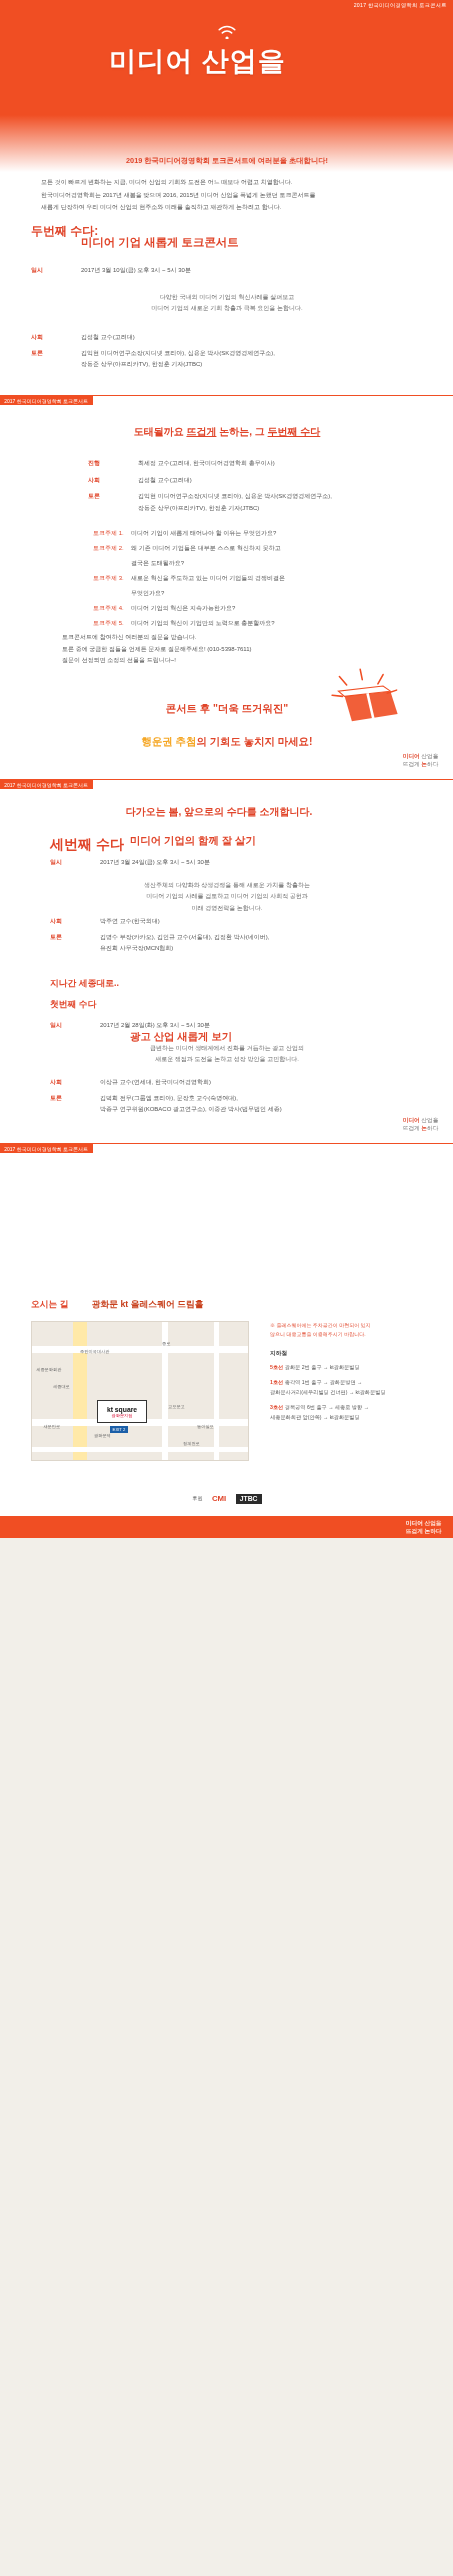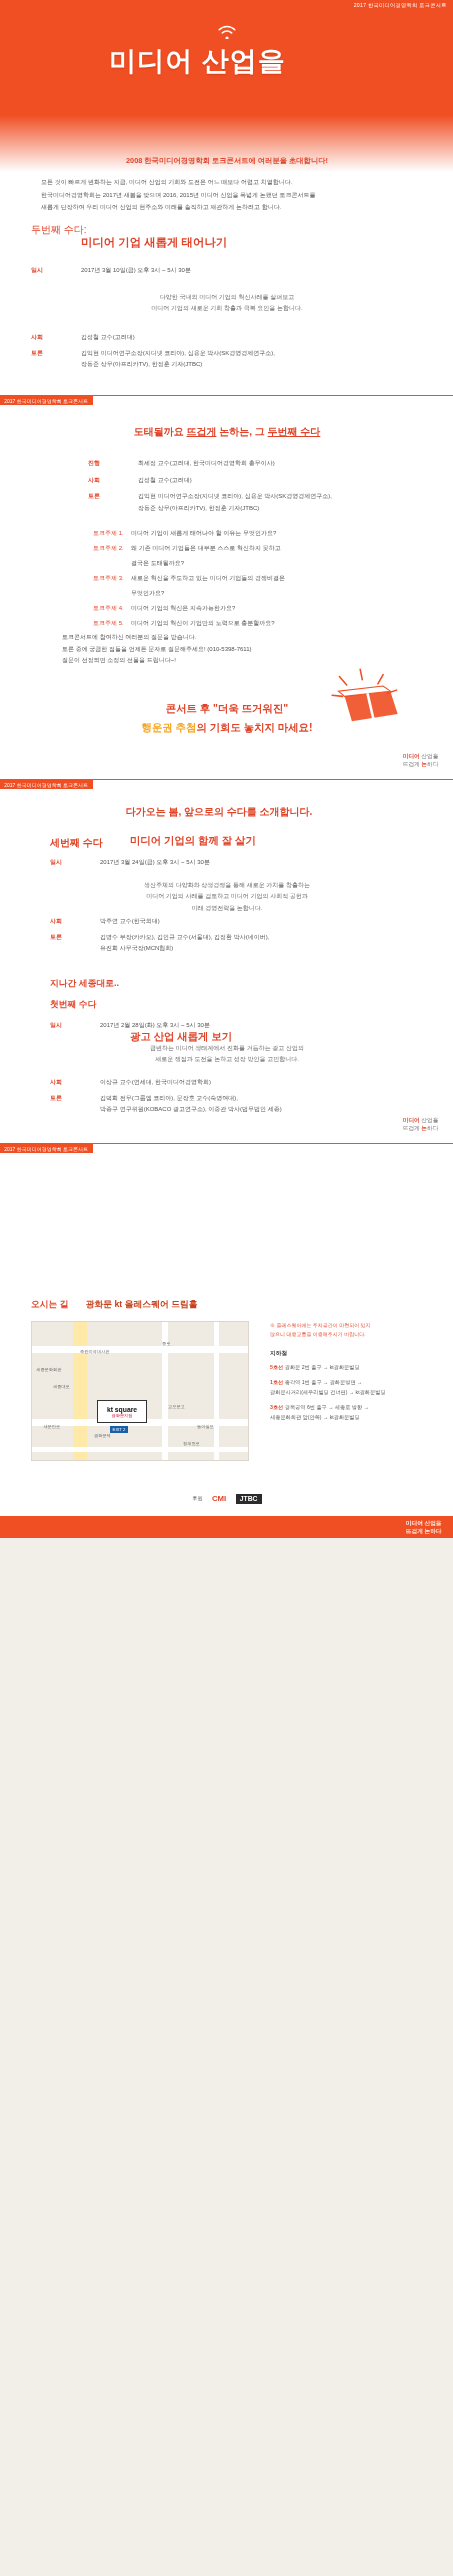--- a/index.html
+++ b/index.html
@@ -93,22 +93,22 @@
     top: 177px; left: 41px; width: 373px;
     font-size: 6px;
     line-height: 1.95;
     color: #555;
   }
   .hero-body p { margin-bottom: 1px; }
 
   .block-head {
     position: absolute;
     left: 31px;
-    font-size: 10px;
-    font-weight: normal;
+    font-size: 12px;
+    font-weight: bold;
     color: #e0452a;
   }
   .session1-label { top: 223px; left: 31px; }
   .session1-title {
     position: absolute;
     top: 235px; left: 81px;
     font-size: 11.4px;
     font-weight: bold;
     color: #e0452a;
   }
@@ -197,21 +197,21 @@
   }
   .giftline {
     position: absolute;
     top: 306px; left: 0; width: 454px;
     text-align: center;
   }
   .giftline .g1 {
     font-size: 10.4px; font-weight: bold; color: #e0452a;
   }
   .giftline .g2 {
-    font-size: 10.4px; font-weight: bold; color: #e0452a; margin-top: 5px;
+    font-size: 10.4px; font-weight: bold; color: #e0452a; margin-top: 19px;
   }
   .giftline .g2 .y { color: #f5a623; }
 
   
   .corner-logo {
     position: absolute;
     right: 15.6px; bottom: 10.4px;
     font-size: 5.7px;
     color: #e0452a;
     text-align: right;
@@ -231,21 +231,21 @@
   }
   .s3-lead {
     position: absolute;
     top: 25px; left: 0; width: 438px;
     text-align: center;
     font-size: 10px; font-weight: bold; color: #e0452a;
   }
   .s3-num {
     position: absolute;
     top: 56px; left: 50px;
-    font-size: 10px; font-weight: bold; color: #e0452a;
+    font-size: 14px; font-weight: bold; color: #e0452a;
   }
   .s3-title {
     position: absolute;
     top: 54px; left: 130px;
     font-size: 10.4px; font-weight: bold; color: #e0452a;
   }
   .s3-info { position: absolute; left: 50px; top: 77px; width: 374px; }
   .s3-desc {
     position: absolute;
     top: 100px; left: 0; width: 454px;
@@ -285,21 +285,21 @@
     height: 395px;
     background: #ffffff;
     border-top: 1px solid #f04e23;
     overflow: hidden;
   }
   .map-head {
     position: absolute;
     top: 155px; left: 31px;
     font-size: 8.8px; font-weight: bold; color: #e0452a;
   }
-  .map-head .mh2 { color: #c8401c; margin-left: 17px; }
+  .map-head .mh2 { color: #c8401c; margin-left: 23px; }
   .map-box {
     position: absolute;
     top: 177px; left: 31px;
     width: 218px; height: 140px;
     background: #efeae2;
     border: 0.5px solid #ddd6cb;
     overflow: hidden;
   }
   .road { position: absolute; background: #ffffff; }
   .road-y { position: absolute; background: #ffe9a8; }
@@ -386,30 +386,30 @@
         <path d="M20 26 a3 3 0 1 0 0.1 0" fill="#fff"></path>
         <path d="M11 19 a13 13 0 0 1 18 0" stroke="#fff" stroke-width="3" fill="none" stroke-linecap="round"></path>
         <path d="M5 13 a21 21 0 0 1 30 0" stroke="#fff" stroke-width="3" fill="none" stroke-linecap="round"></path>
       </svg>
 
       <div class="hero-title">
         <div class="l1">미디어 산업을</div>
       </div>
     </div>
 
-    <div class="hero-sub">2008 한국미디어경영학회 토크콘서트에 여러분을 초대합니다!</div>
+    <div class="hero-sub">2019 한국미디어경영학회 토크콘서트에 여러분을 초대합니다!</div>
 
     <div class="hero-body">
       <p>모든 것이 빠르게 변화하는 지금, 미디어 산업의 기회와 도전은 어느 때보다 어렵고 치열합니다.</p>
       <p>한국미디어경영학회는 2017년 새봄을 맞으며 2016, 2015년 미디어 산업을 폭넓게 논했던 토크콘서트를</p>
       <p>새롭게 단장하여 우리 미디어 산업의 현주소와 미래를 솔직하고 재관하게 논하려고 합니다.</p>
     </div>
 
     <div class="block-head session1-label">두번째 수다:</div>
-    <div class="session1-title">미디어 기업 새롭게 태어나기</div>
+    <div class="session1-title">미디어 기업 새롭게 토크콘서트</div>
 
     <div class="info-table">
       <div class="irow">
         <div class="ikey">일시</div>
         <div class="ival">2017년 3월 10일(금) 오후 3시 ~ 5시 30분</div>
       </div>
     </div>
 
     <div class="desc-center" style="top:292px;">
       <div>다양한 국내외 미디어 기업의 혁신사례를 살펴보고</div>

